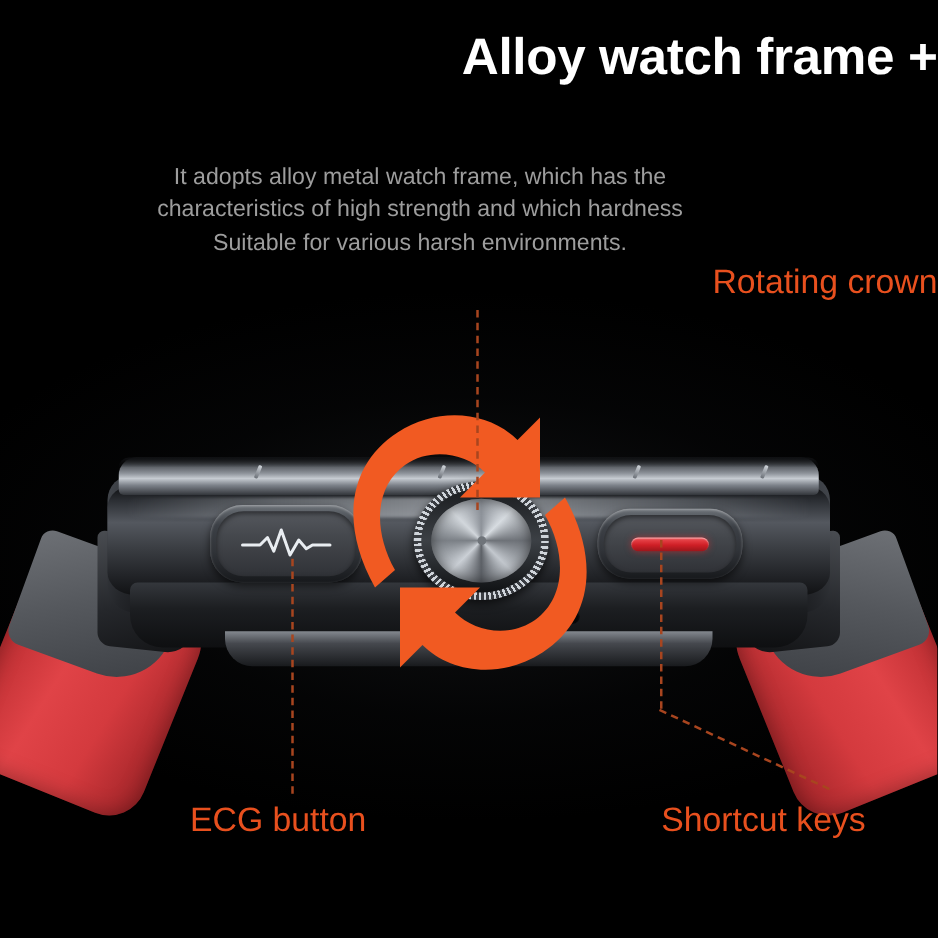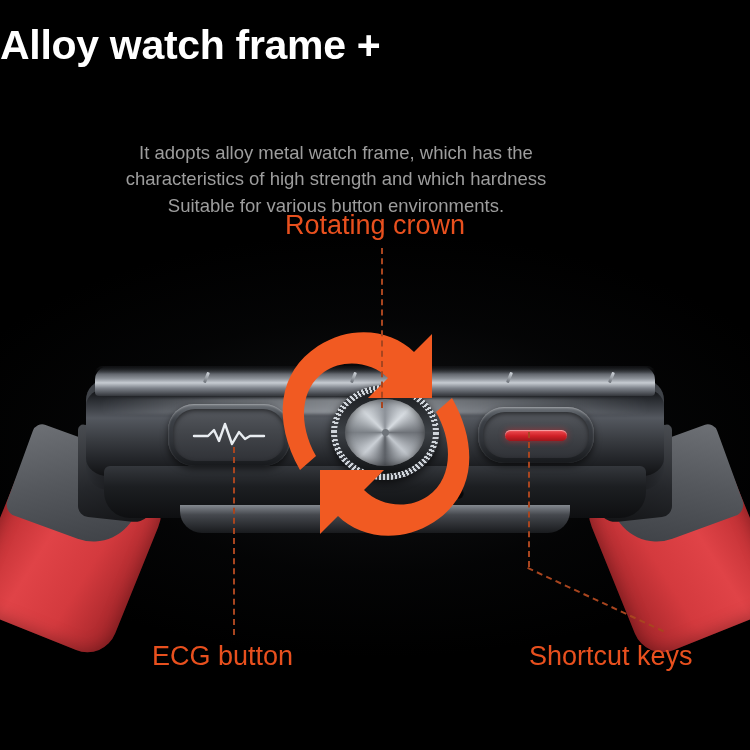--- a/index.html
+++ b/index.html
@@ -15,36 +15,36 @@
   .vignette {
     position:absolute; left:50%; top:445px;
     width:900px; height:430px; transform:translate(-50%,-50%);
     background:radial-gradient(ellipse at center, rgba(90,95,105,.20) 0%, rgba(40,44,50,.10) 42%, rgba(0,0,0,0) 70%);
     pointer-events:none;
   }
 
   
   .headline {
     position:absolute; top:22px; left:0; width:750px;
-    text-align:left; color:#fff;
+    text-align:right; color:#fff;
     font-size:41px; font-weight:bold; line-height:1.13;
     letter-spacing:-.3px;
   }
   .subcopy {
-    position:absolute; top:140px; left:0; width:672px;
+    position:absolute; top:128px; left:0; width:672px;
     text-align:center; color:#9d9d9d;
     font-size:18.5px; line-height:1.42; font-weight:400;
   }
   .subcopy div { white-space:nowrap; }
 
   .calloutlabel {
     position:absolute; color:#E8501E;
     font-size:27px; font-weight:500; white-space:nowrap;
   }
-  #lbl-crown   { top:210px; left:0; width:750px; text-align:center; }
+  #lbl-crown   { top:210px; left:0; width:750px; text-align:right; }
   #lbl-ecg     { top:641px; left:152px; }
   #lbl-short   { top:641px; left:529px; }
 
   
   .leader { position:absolute; pointer-events:none; }
   .vline {
     border-left:2px dashed #a8451f;
     position:absolute; width:0;
   }
   #leader-crown { left:381px; top:248px; height:160px; }
@@ -216,21 +216,21 @@
 
   <div class="vignette"></div>
 
   <div class="headline">
     <div>Alloy watch frame +</div>
   </div>
 
   <div class="subcopy">
     <div>It adopts alloy metal watch frame, which has the</div>
     <div>characteristics of high strength and which hardness</div>
-    <div>Suitable for various button environments.</div>
+    <div>Suitable for various harsh environments.</div>
   </div>
 
   <div id="watch">
 
     <div class="strap strap-red-l"></div>
     <div class="strap strap-red-r"></div>
     <div class="strap strap-grey-l"></div>
     <div class="strap strap-grey-r"></div>
     <div class="strap lug-l"></div>
     <div class="strap lug-r"></div>

